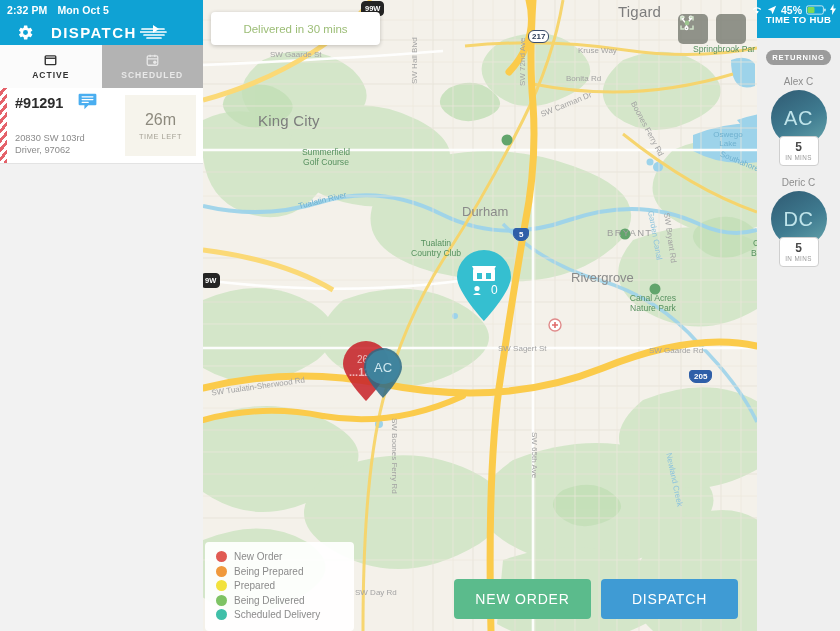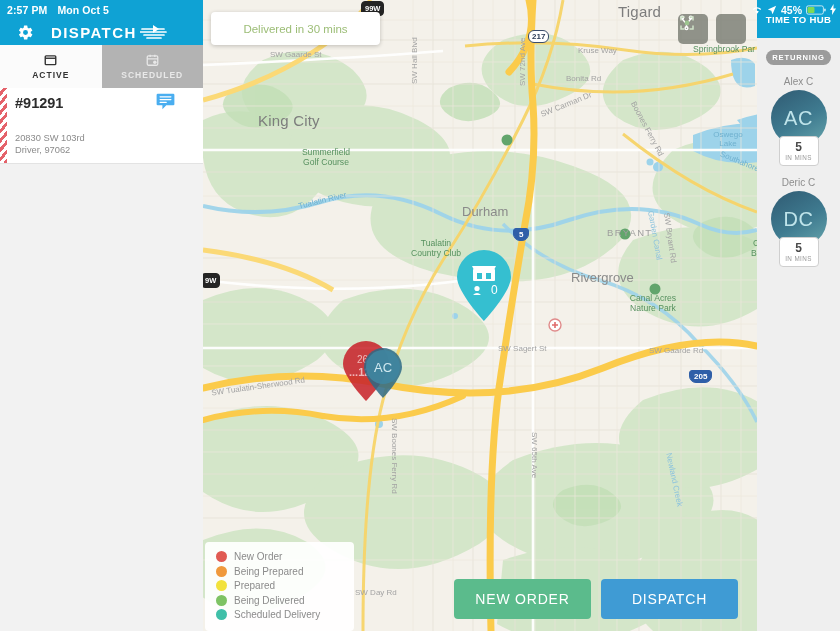--- a/index.html
+++ b/index.html
@@ -406,21 +406,21 @@
     </div>
 
     <div id="bottom-actions">
       <button class="big-btn" style="background:#5bbb8c">NEW ORDER</button>
       <button class="big-btn" style="background:#3f9bd4">DISPATCH</button>
     </div>
   </div>
 
   <div id="left-panel">
     <div id="status-bar">
-      <span>2:57 PM</span>
+      <span>2:32 PM</span>
       <span class="st-date">Mon Oct 5</span>
     </div>
 
     <div id="app-header">
       <span id="gear">
         <svg width="17" height="17" viewBox="0 0 24 24" fill="#ffffff">
           <path d="M19.4 13a7.6 7.6 0 0 0 .06-1 7.6 7.6 0 0 0-.06-1l2-1.6a.5.5 0 0 0 .12-.6l-1.9-3.3a.5.5 0 0 0-.6-.22l-2.4 1a7 7 0 0 0-1.7-1L14.6 2.6a.5.5 0 0 0-.5-.4h-3.8a.5.5 0 0 0-.5.4L9.5 5.3a7 7 0 0 0-1.7 1l-2.4-1a.5.5 0 0 0-.6.22l-1.9 3.3a.5.5 0 0 0 .12.6L5 11a7.6 7.6 0 0 0 0 2l-2 1.6a.5.5 0 0 0-.12.6l1.9 3.3a.5.5 0 0 0 .6.22l2.4-1a7 7 0 0 0 1.7 1l.36 2.7a.5.5 0 0 0 .5.4h3.8a.5.5 0 0 0 .5-.4l.36-2.7a7 7 0 0 0 1.7-1l2.4 1a.5.5 0 0 0 .6-.22l1.9-3.3a.5.5 0 0 0-.12-.6zM12 15.5A3.5 3.5 0 1 1 15.5 12 3.5 3.5 0 0 1 12 15.5z"></path>
         </svg>
       </span>
       <span id="brand">DISPATCH</span>
@@ -460,20 +460,24 @@
         <div class="order-main">
           <div class="order-id">#91291</div>
           <span class="chat-bubble">
             <svg width="19" height="17" viewBox="0 0 24 22">
               <path d="M2 1 h20 a1.5 1.5 0 0 1 1.5 1.5 v12 a1.5 1.5 0 0 1 -1.5 1.5 h-9 l-5 5 v-5 h-6 a1.5 1.5 0 0 1 -1.5 -1.5 v-12 a1.5 1.5 0 0 1 1.5 -1.5z" fill="#4aaef0"></path>
               <path d="M5 5 h14 M5 8.5 h14 M5 12 h8" stroke="#ffffff" stroke-width="1.6" stroke-linecap="round"></path>
             </svg>
           </span>
           <div class="order-addr">20830 SW 103rd</div>
           <div class="order-addr2">Driver, 97062</div>
+        </div>
+        <div class="order-time">
+          <div class="order-time-val">26m</div>
+          <div class="order-time-lbl">TIME LEFT</div>
         </div>
       </div>
     </div>
   </div>
 
   <div id="right-panel">
     <div id="hub-header">TIME TO HUB</div>
     <div id="returning-badge">RETURNING</div>
 
     <div class="driver">

